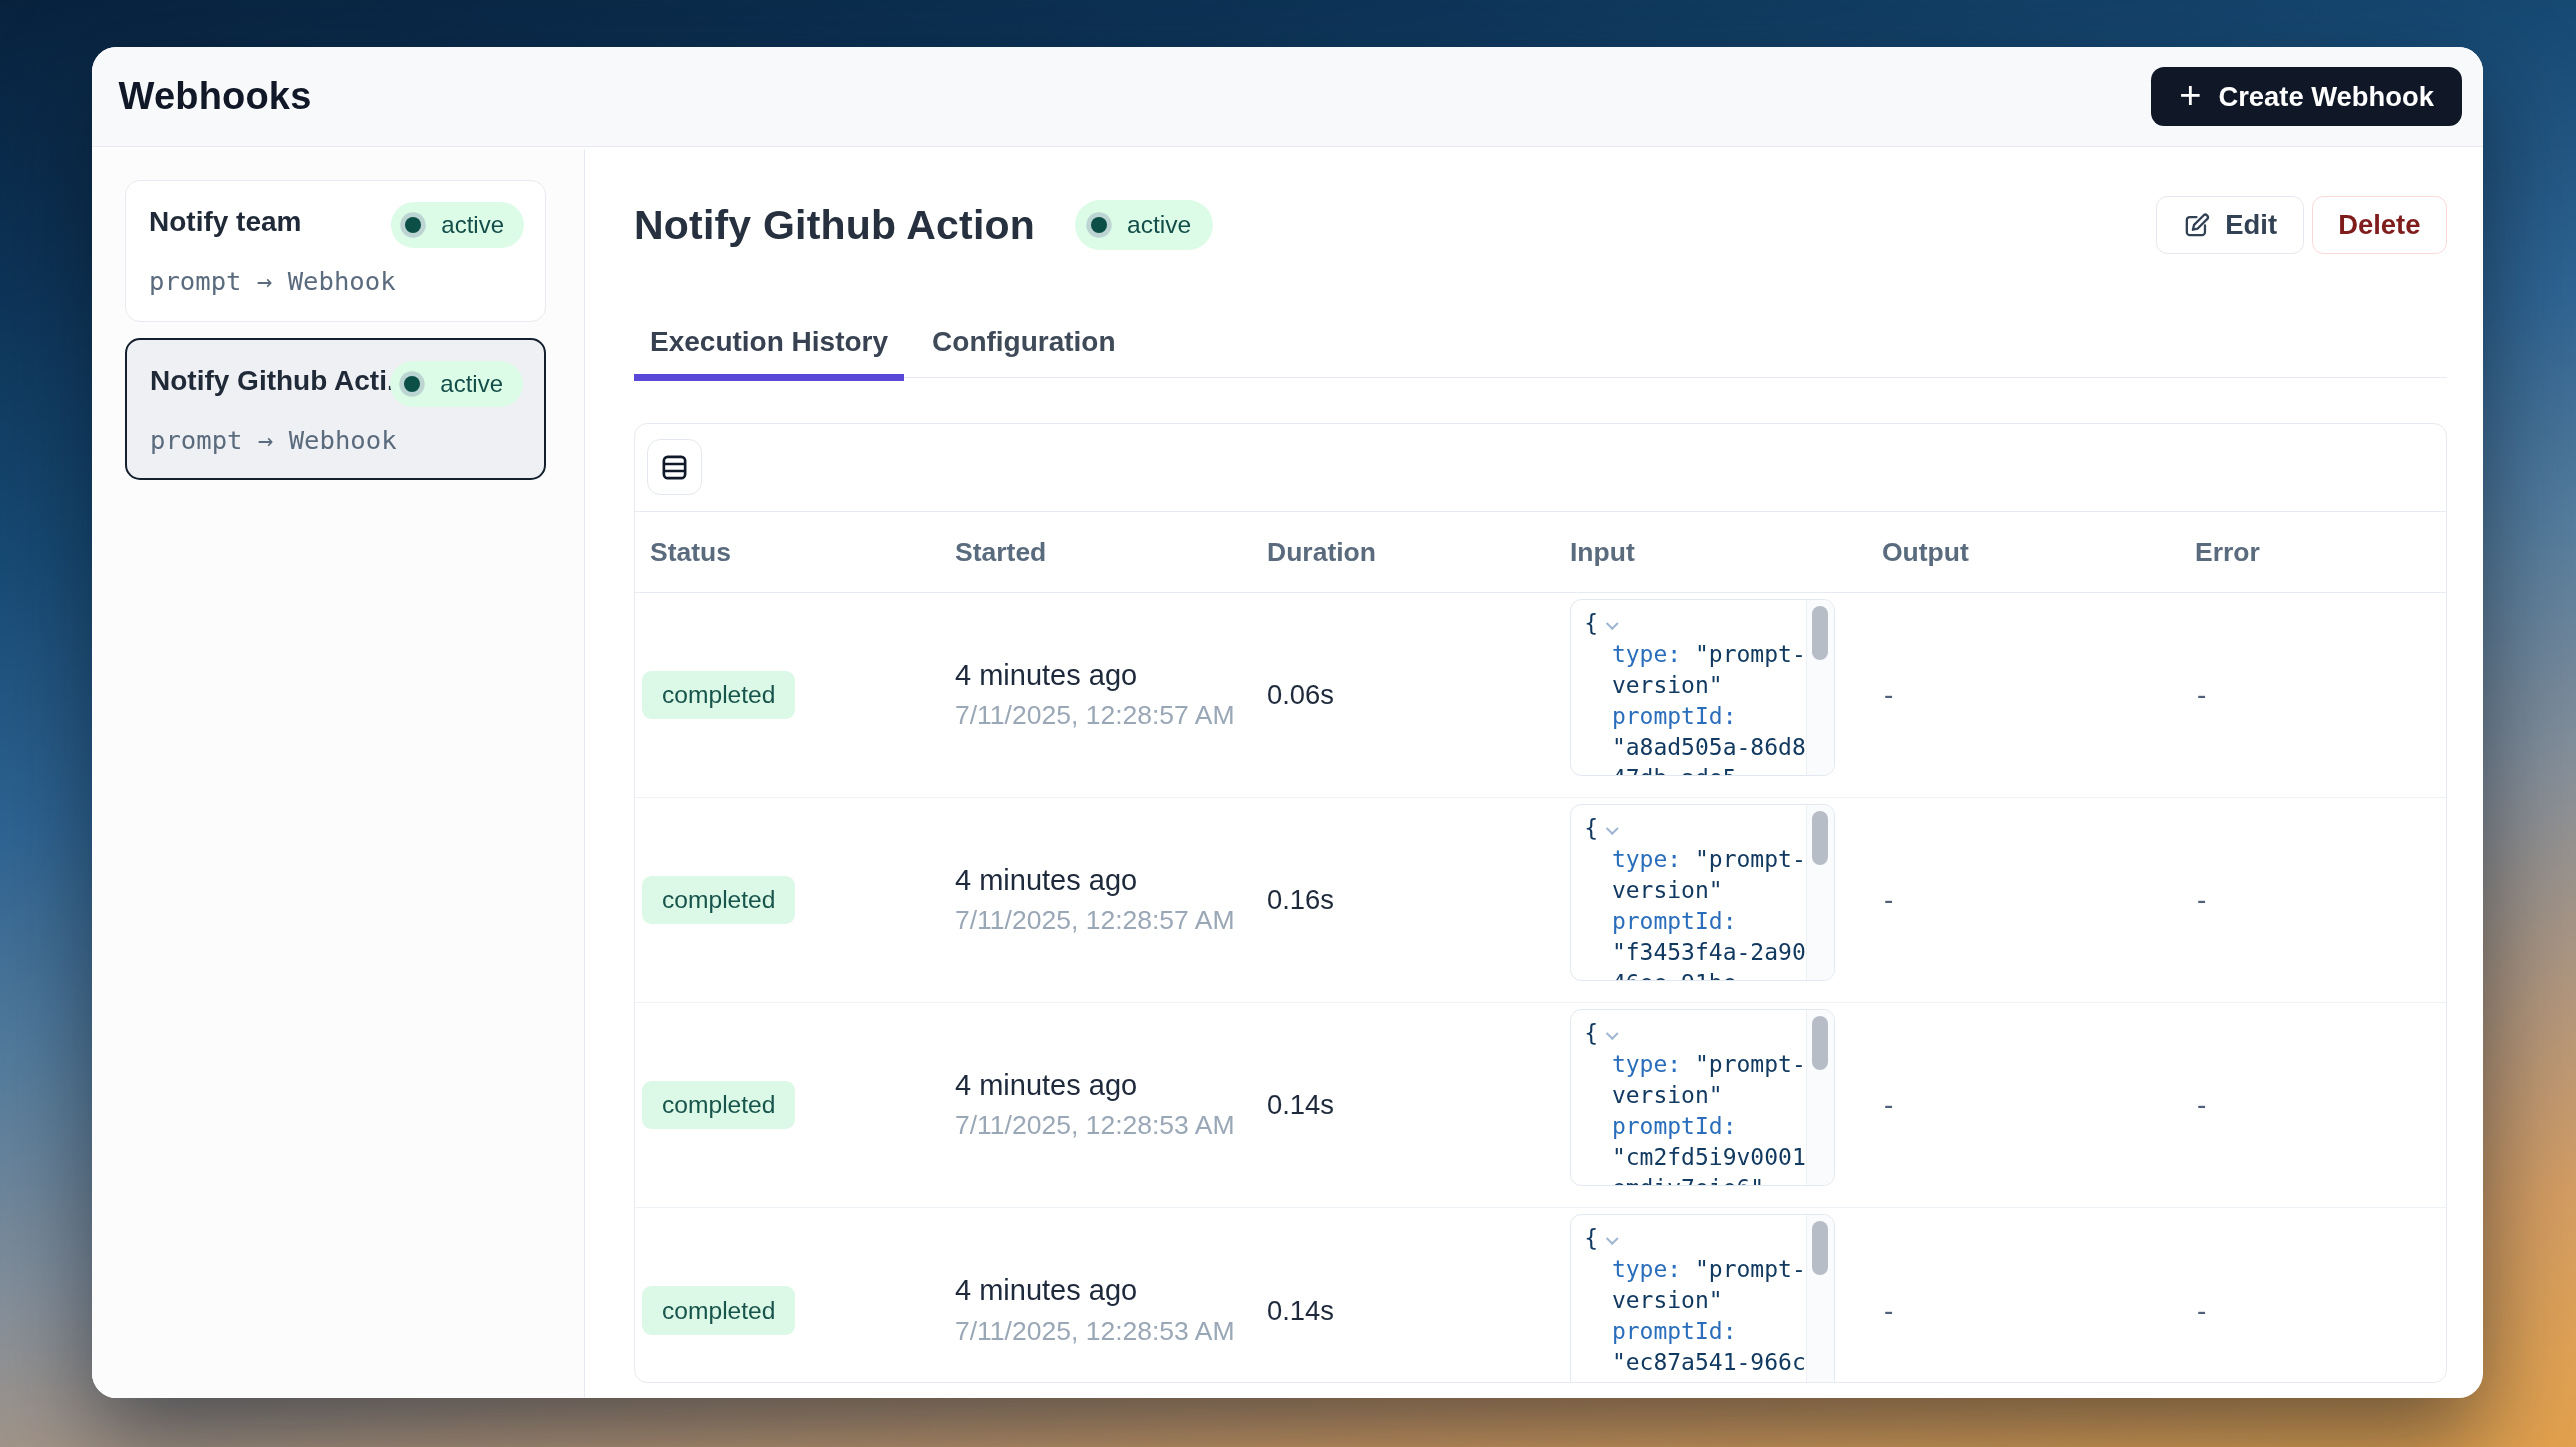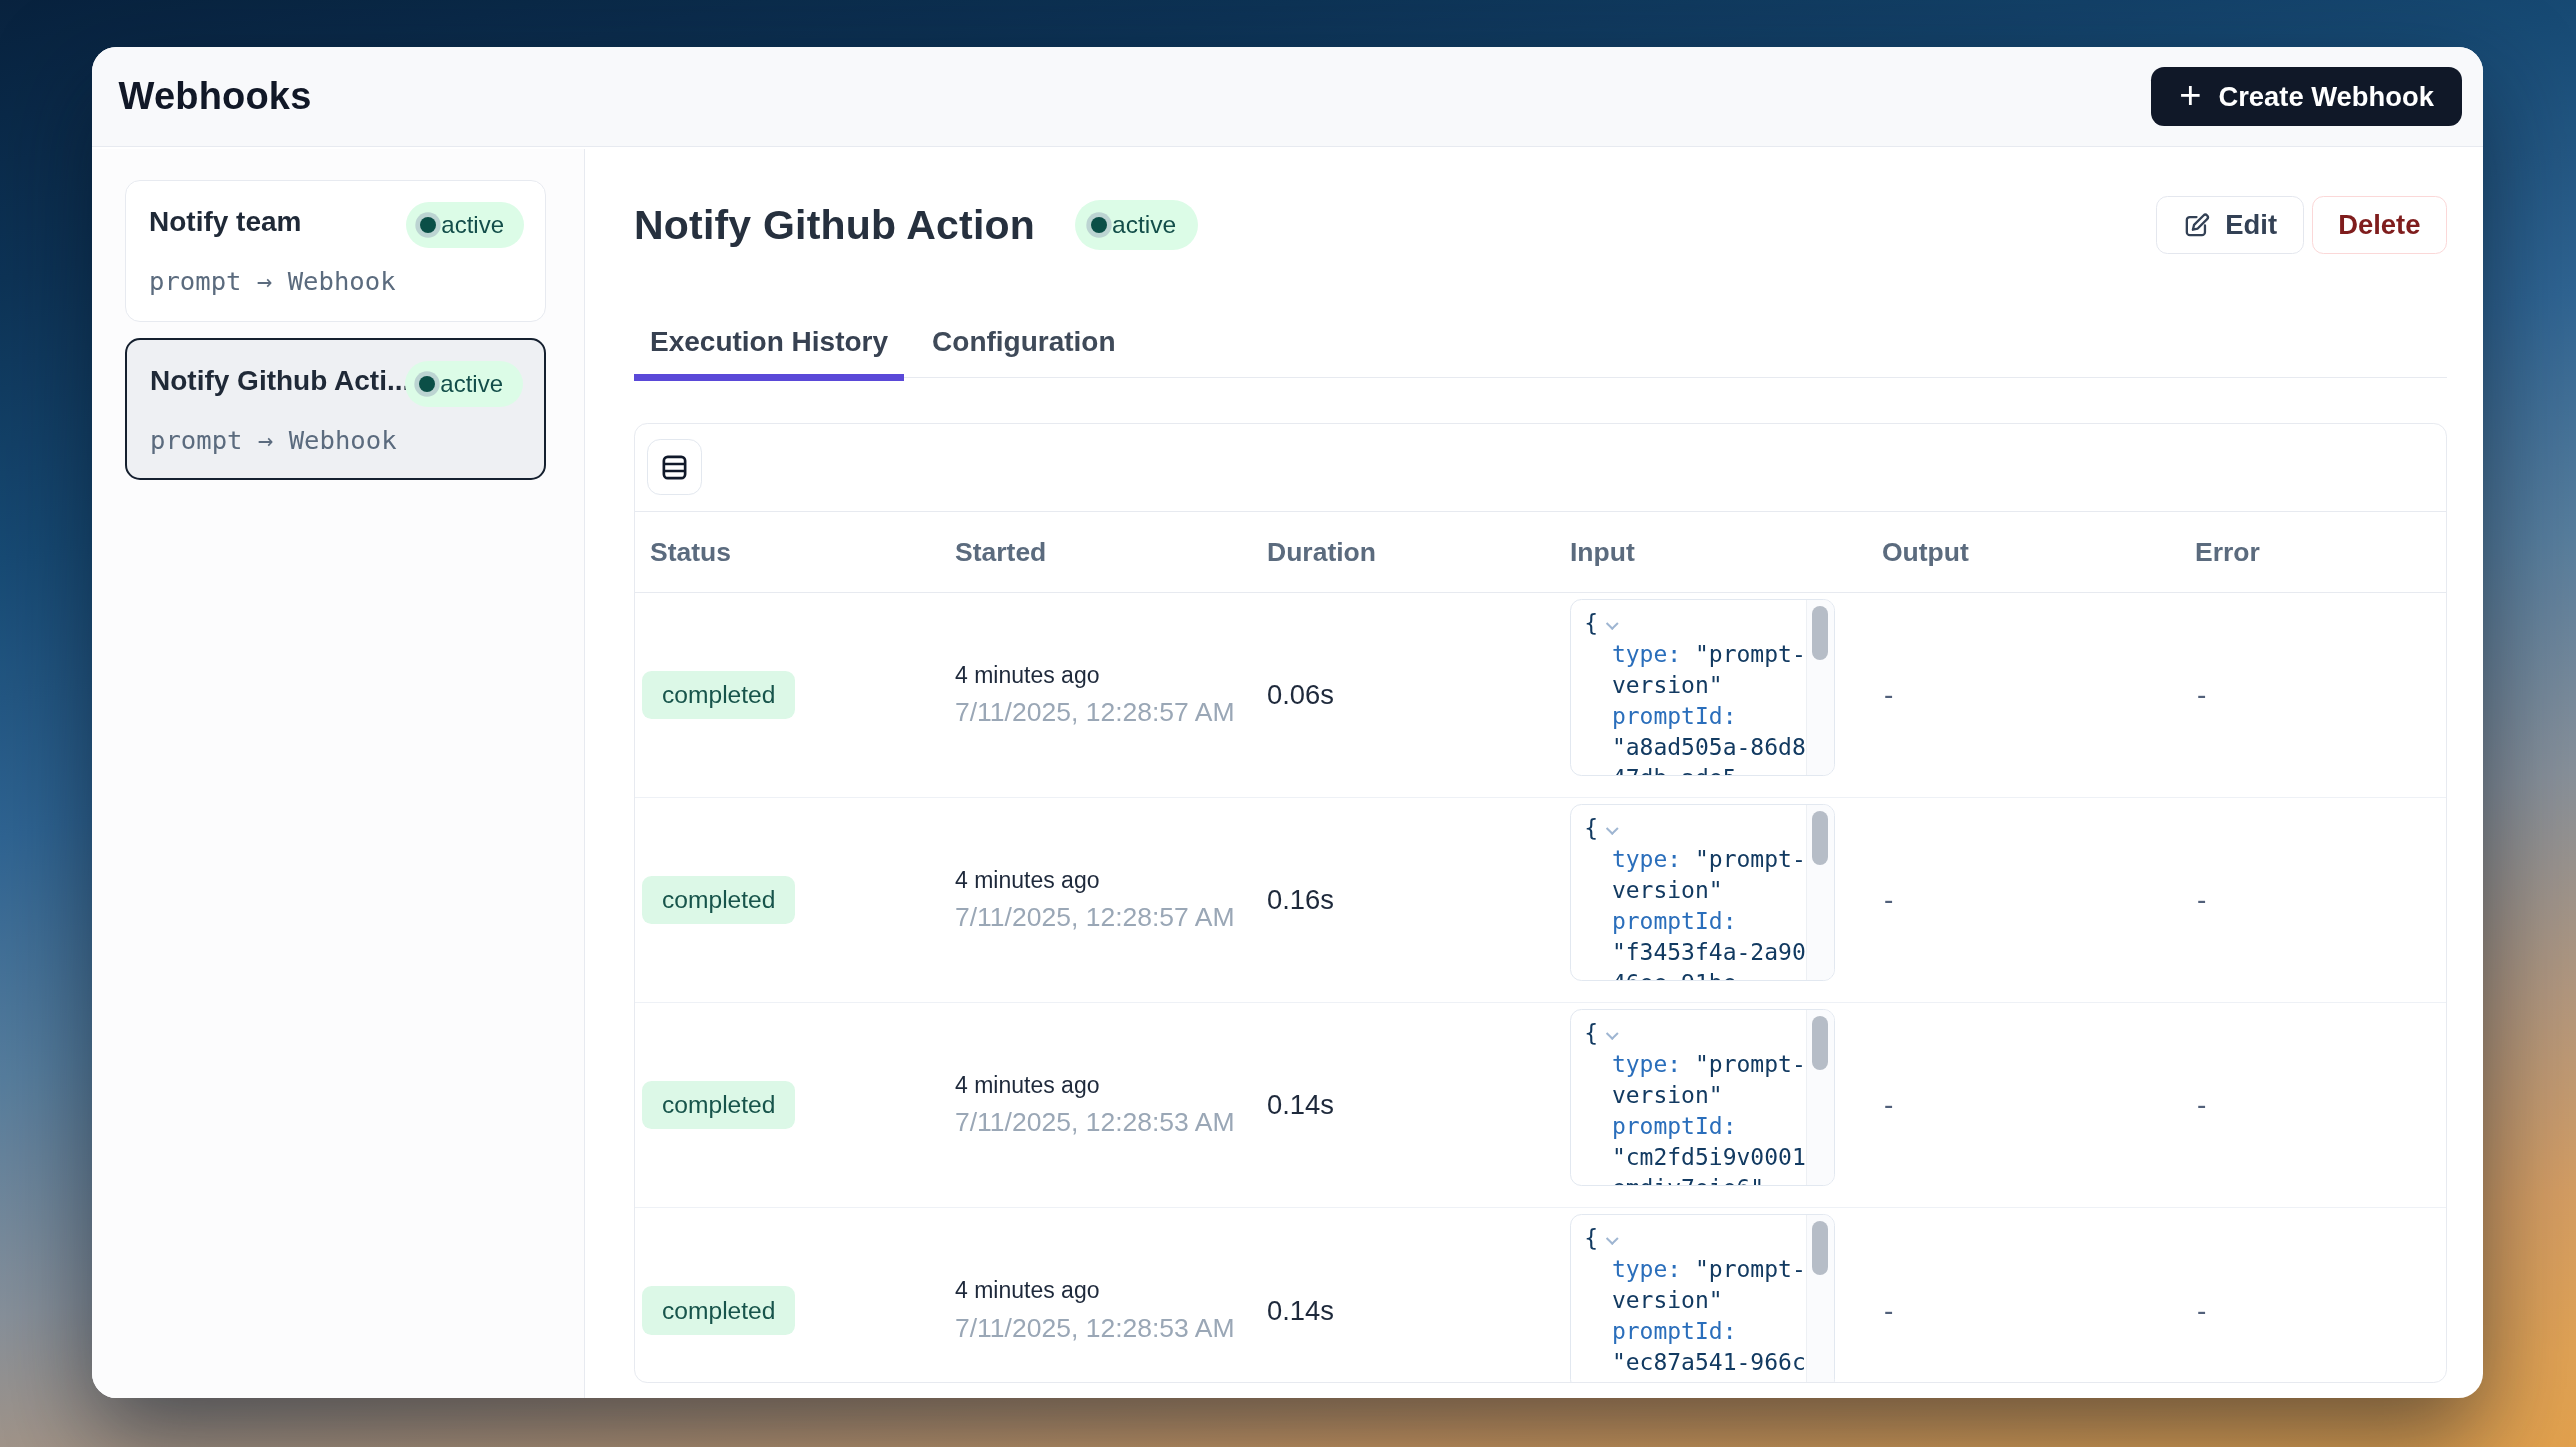--- a/index.html
+++ b/index.html
@@ -46,21 +46,21 @@
     border: 1.9px solid #e7eaf0; border-radius: 15px;
     padding: 24.6px 23px 23px 23px; margin-bottom: 16px; position: relative;
     cursor: pointer;
   }
   .wh-card.selected { background: #eef0f3; border: 2.8px solid #15202f; }
   .wh-card-title { font-size: 28px; font-weight: 600; color: #1f2937; max-width: 265px;
     white-space: nowrap; overflow: hidden; }
   .wh-card-flow { font-size: 25.6px; color: #5b6b7e; margin-top: 28px; }
 
   .badge-active {
-    display: inline-flex; align-items: center; gap: 5px;
+    display: inline-flex; align-items: center; gap: 20px;
     background: #dcfce7; color: #134e4a; font-size: 24px; font-weight: 500;
     padding: 8.5px 20px 9.5px 14px; border-radius: 945px; white-space: nowrap;
   }
   .wh-card .badge-active { position: absolute; right: 21px; top: 21px; }
   .status-dot {
     width: 16px; height: 16px; border-radius: 50%; background: #0b4f47;
     box-shadow: 0 0 0 4.7px rgba(148,163,184,.45);
   }
 
   
@@ -111,21 +111,21 @@
     color: #5b6b7e; font-size: 26.5px; font-weight: 600;
   }
   .thead > div:first-child { padding-left: 15px; }
   .trow { height: 205px; align-items: center; border-bottom: 1.9px solid #eef1f6; }
   .trow:last-child { border-bottom: none; }
 
   .badge-completed {
     display: inline-block; margin-left: 7px; background: #dcf8e7; color: #17544b;
     font-size: 24.6px; padding: 10.4px 20px; border-radius: 9.5px;
   }
-  .cell-started .rel { font-size: 23px; color: #1e293b; margin-bottom: 8.5px; }
+  .cell-started .rel { font-size: 29px; color: #1e293b; margin-bottom: 8.5px; }
   .cell-started .abs { font-size: 26.5px; color: #9aa7b6; }
   .cell-duration { font-size: 27.4px; color: #1e293b; }
   .cell-dash { font-size: 28px; color: #51607a; padding-left: 1.9px; }
 
   .cell-input { align-self: start; margin-top: 5.7px; }
   .code-box {
     width: 265px; height: 177px; background: #fff; border: 1.9px solid #e2e8f0;
     border-radius: 11.4px; position: relative; overflow: hidden;
   }
   .code-content {

